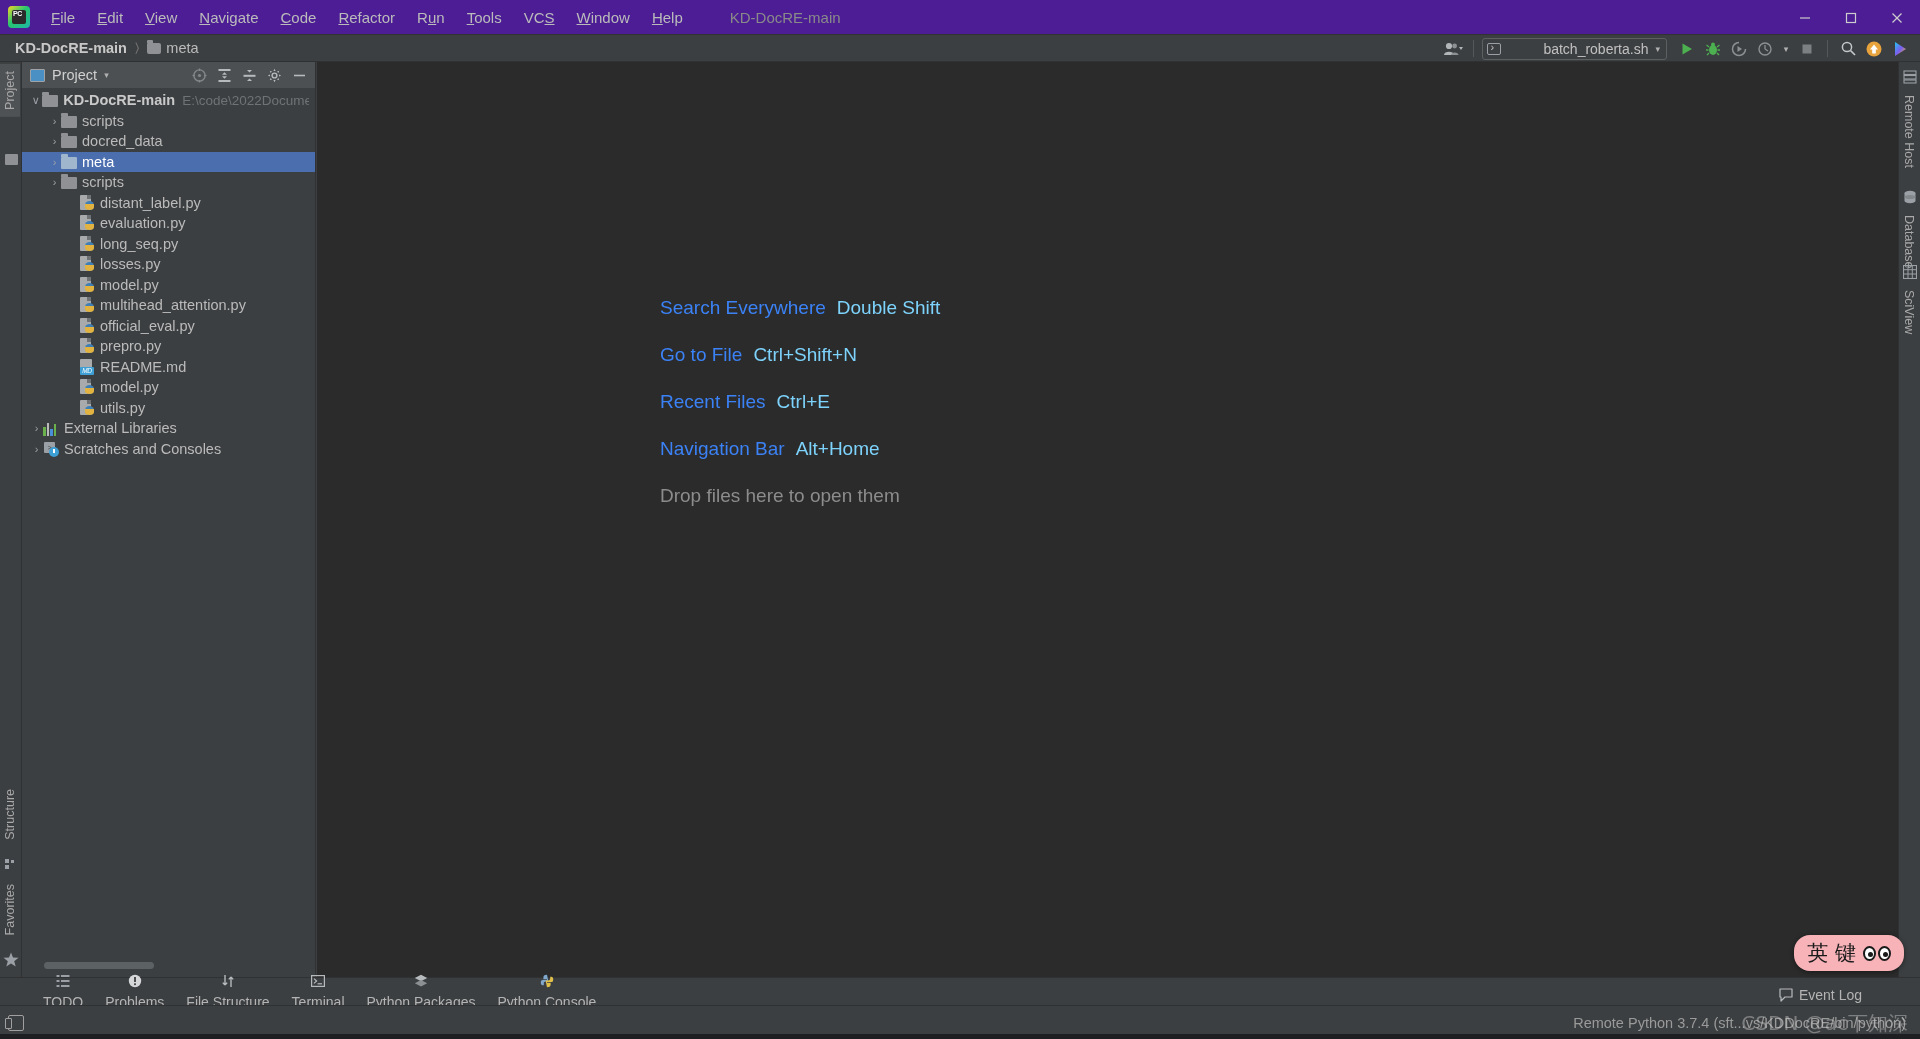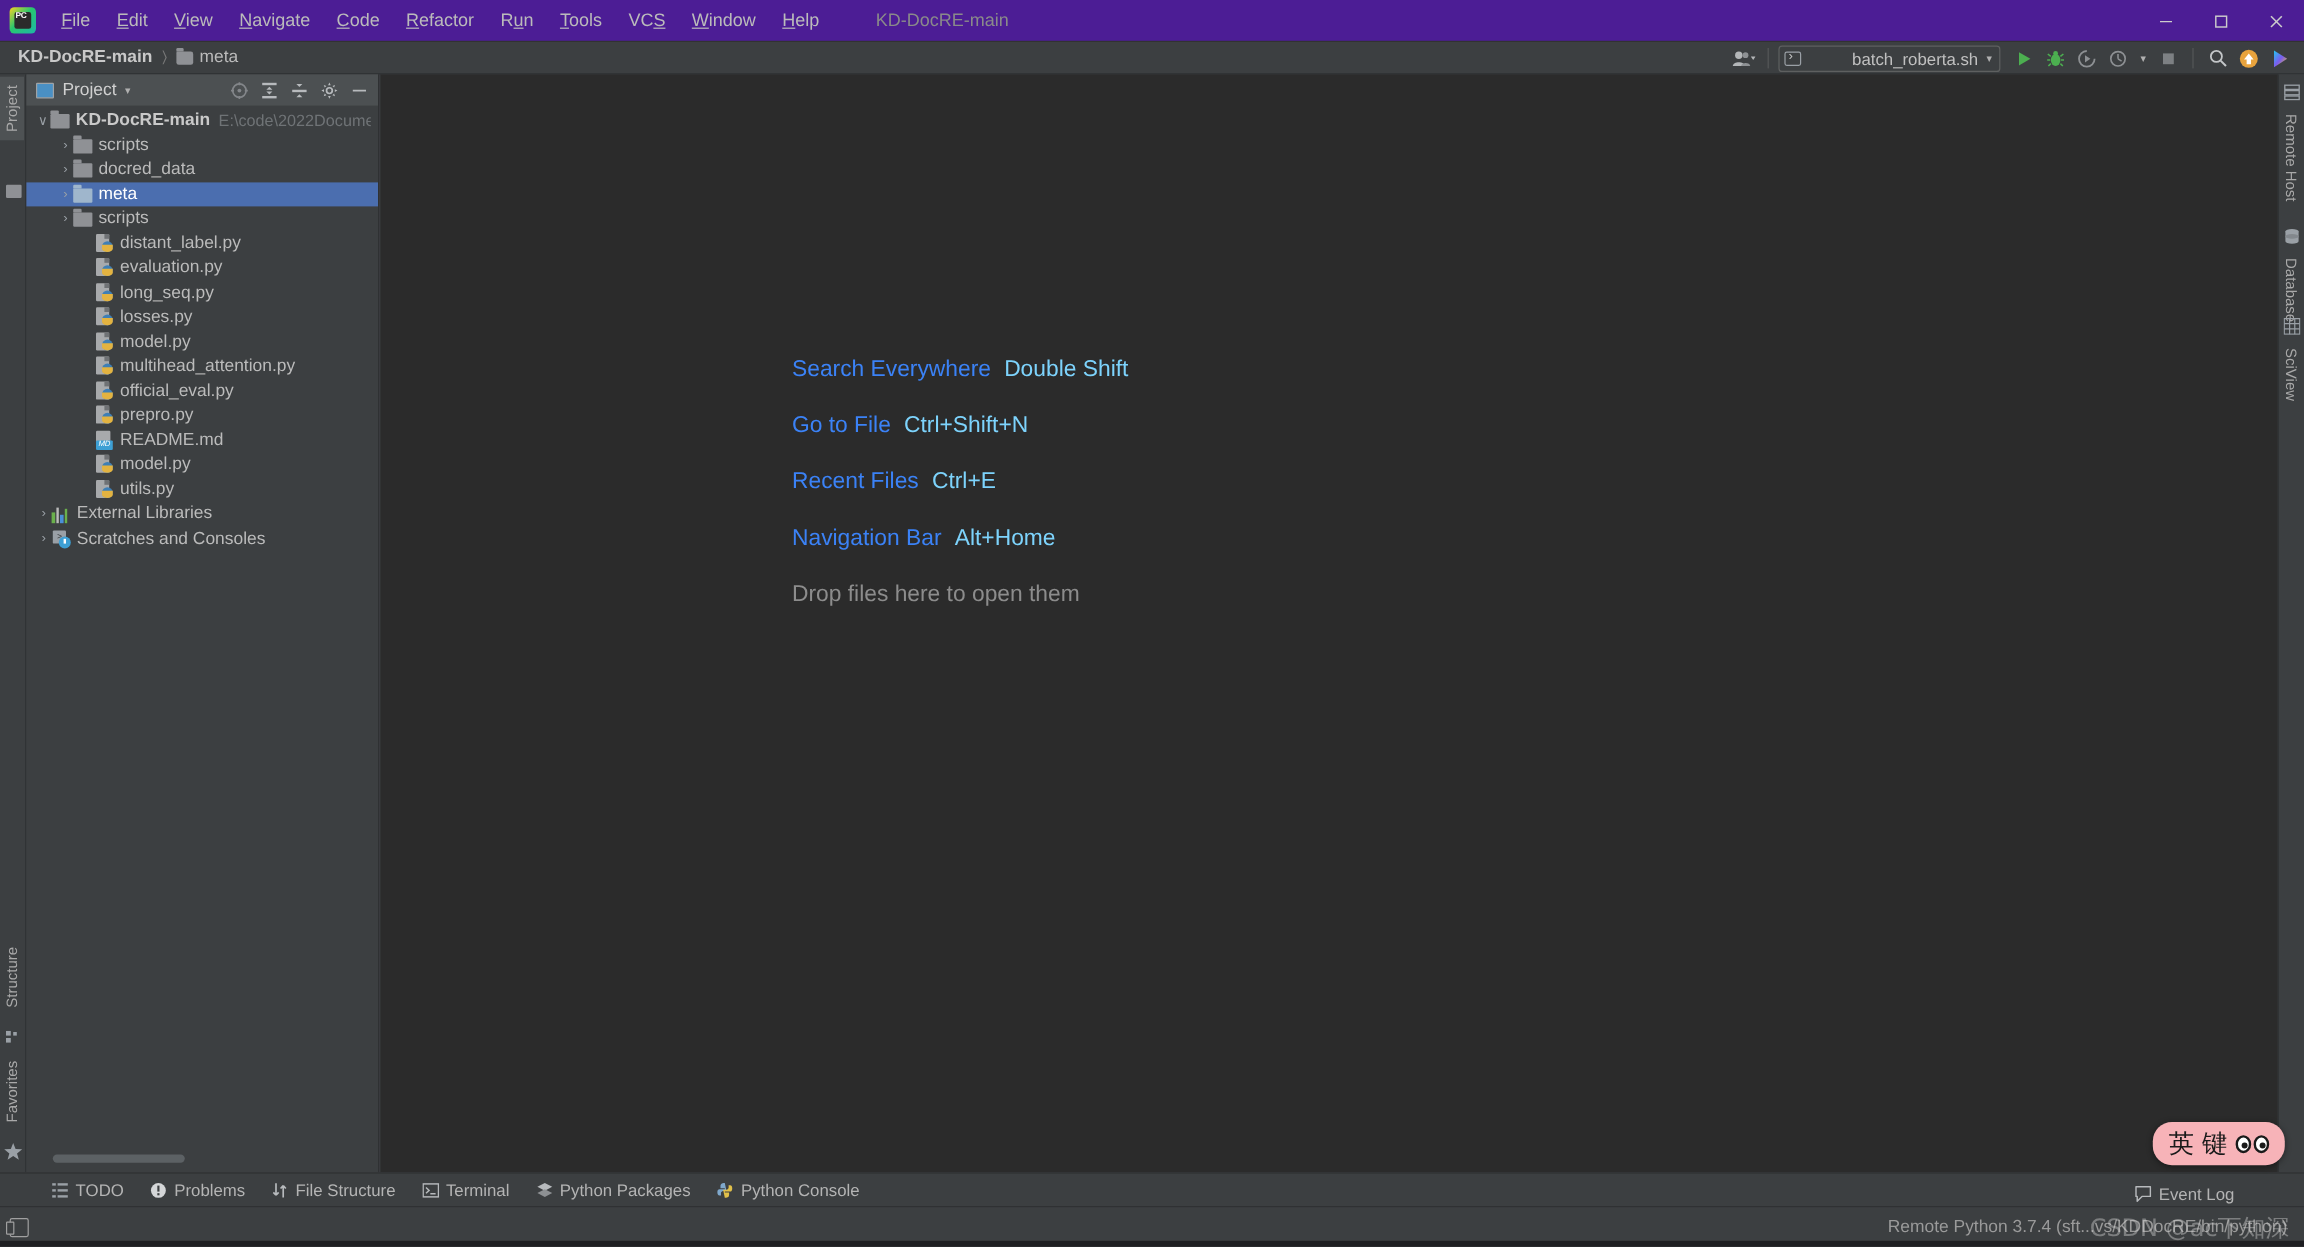--- a/index.html
+++ b/index.html
@@ -233,20 +233,21 @@
   
   .bottombar {
     position: absolute; left: 0; bottom: 34px; width: 1920px; height: 28px;
     background: #3c3f41; border-top: 1px solid #2f3133;
     display: flex; align-items: center;
   }
   .tw-btn {
     display: flex; align-items: center; gap: 6px; font-size: 14px;
     color: #b4b4b4; padding: 3px 9px; margin-left: 4px; border-radius: 3px;
     white-space: nowrap;
+    flex-direction: column;
   }
   .tw-btn:first-child { margin-left: 34px; }
   .evlog {
     position: absolute; right: 58px; bottom: 36px;
     display: flex; align-items: center; gap: 6px; font-size: 14px;
     color: #b4b4b4;
   }
 
   
   .statusbar {

